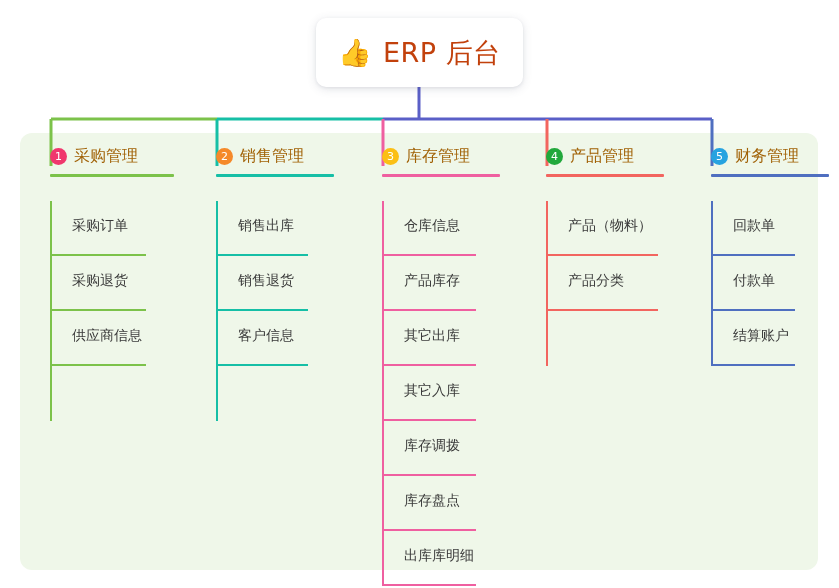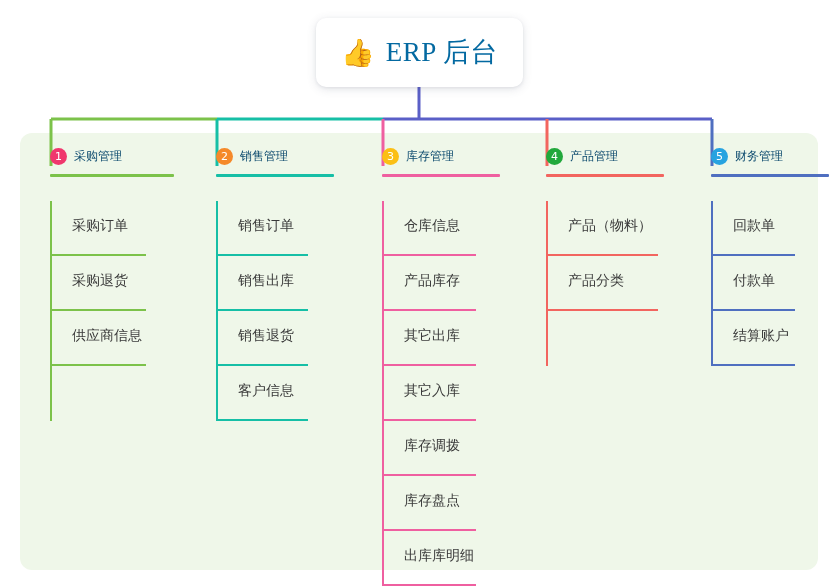--- a/index.html
+++ b/index.html
@@ -53,24 +53,23 @@
     gap: 11px;
     white-space: nowrap;
   }
   .root-emoji {
     font-size: 27px;
     line-height: 1;
     display: inline-block;
   }
   .root-title {
     font-size: 27px;
-    color: #0369a1;
+    color: #c2410c;
     letter-spacing: 0.5px;
     line-height: 1;
-    font-family: Liberation Serif, serif;
   }
 
   
   .wires {
     position: absolute;
     left: 0;
     top: 0;
     width: 839px;
     height: 588px;
     pointer-events: none;
@@ -95,22 +94,22 @@
     height: 17px;
     border-radius: 50%;
     color: #ffffff;
     font-size: 11px;
     line-height: 17px;
     text-align: center;
     flex: 0 0 auto;
     font-family: "DejaVu Sans", "Liberation Sans", sans-serif;
   }
   .col-title {
-    font-size: 12px;
-    color: #0c4a6e;
+    font-size: 16px;
+    color: #a16207;
     line-height: 1;
   }
   .head-rule {
     position: absolute;
     left: 14px;
     top: 30px;
     height: 3px;
     border-radius: 1px;
   }
 
@@ -198,24 +197,20 @@
       </div>
       <div class="col" style="left: 202px;">
         <div class="col-head">
           <span class="badge" style="background: rgb(245, 137, 42);">2</span>
           <span class="col-title">销售管理</span>
           <div class="head-rule" style="width: 118px; background: rgb(22, 191, 166);"></div>
         </div>
         <div class="leaves">
           <div class="spine" style="background: rgb(22, 191, 166); height: 220px;"></div>
           <div class="leaf">
-            <span class="leaf-text">销售订单</span>
-            <div class="leaf-rule" style="width: 92px; background: rgb(22, 191, 166);"></div>
-          </div>
-          <div class="leaf">
             <span class="leaf-text">销售出库</span>
             <div class="leaf-rule" style="width: 92px; background: rgb(22, 191, 166);"></div>
           </div>
           <div class="leaf">
             <span class="leaf-text">销售退货</span>
             <div class="leaf-rule" style="width: 92px; background: rgb(22, 191, 166);"></div>
           </div>
           <div class="leaf">
             <span class="leaf-text">客户信息</span>
             <div class="leaf-rule" style="width: 92px; background: rgb(22, 191, 166);"></div>

